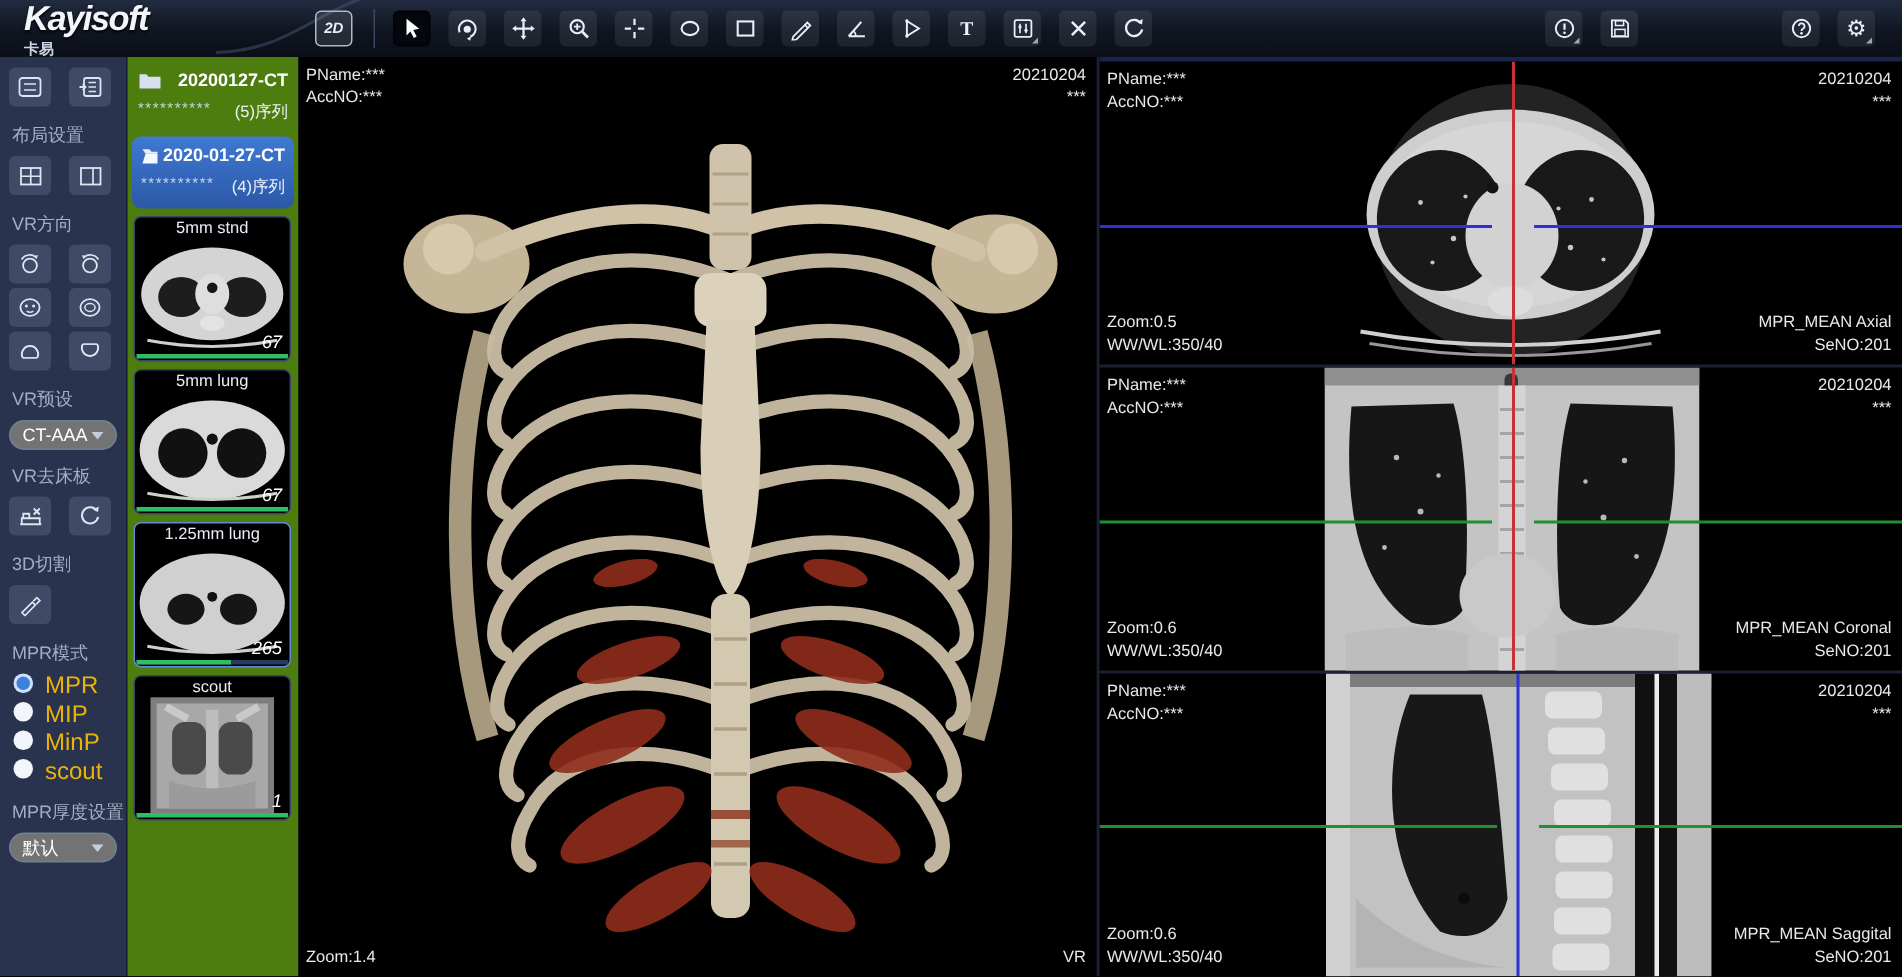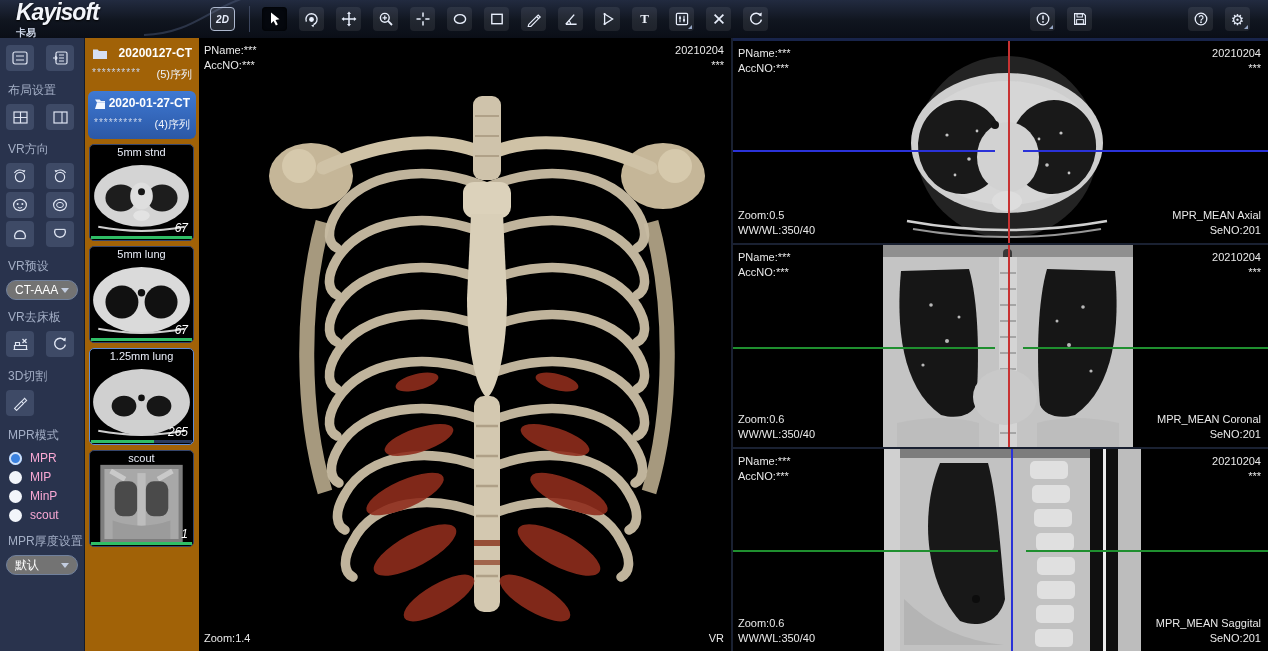--- a/index.html
+++ b/index.html
@@ -54,27 +54,27 @@
   .sbtn {
     width:28px; height:26px; border-radius:4px; background:#3e4a66;
     display:flex; align-items:center; justify-content:center; cursor:pointer; margin-bottom:2px;
   }
   .select {
     width:72px; height:20px; border-radius:10px; border:1px solid #70809c;
     background:#737373; color:#fff; font-size:12px; display:flex; align-items:center;
     justify-content:space-between; padding:0 8px; cursor:pointer; margin:2px 0;
   }
   .chev { width:0; height:0; border-left:4px solid transparent; border-right:4px solid transparent; border-top:5px solid #c3cde0; }
-  .radio { display:flex; align-items:center; gap:8px; color:#f9a8d4; font-size:12px; height:18px; margin:1px 0 1px 3px; cursor:pointer; }
+  .radio { display:flex; align-items:flex-start; gap:8px; color:#eab308; font-size:16px; height:18px; margin:1px 0 1px 3px; cursor:pointer; }
   .rdot { width:13px; height:13px; border-radius:50%; background:#f2f5fa; flex:0 0 auto; }
   .radio.checked .rdot { background:#3b82e0; box-shadow:inset 0 0 0 2px #cfe0f8; }
 
   
   .series {
-    width:115px; background:#a16207; flex:0 0 auto; border-left:1px solid #141b2c;
+    width:115px; background:#4d7c0f; flex:0 0 auto; border-left:1px solid #141b2c;
     padding-top:2px; overflow:hidden;
   }
   .study { padding:6px 7px 7px 7px; cursor:pointer; }
   .study .r1 { display:flex; align-items:center; gap:4px; }
   .study .title { flex:1; text-align:right; color:#fff; font-size:12px; font-weight:bold; white-space:nowrap; }
   .study .r2 { display:flex; justify-content:space-between; margin-top:7px; }
   .study .pat { color:#c9d4ea; font-size:10px; letter-spacing:1px; }
   .study .cnt { color:#eef2fa; font-size:11px; }
   .study.selected { background:linear-gradient(180deg,#3f79d3,#2b58a6); border-radius:6px; margin:2px 3px; padding:5px 6px 7px 6px; }
   .thumb {

